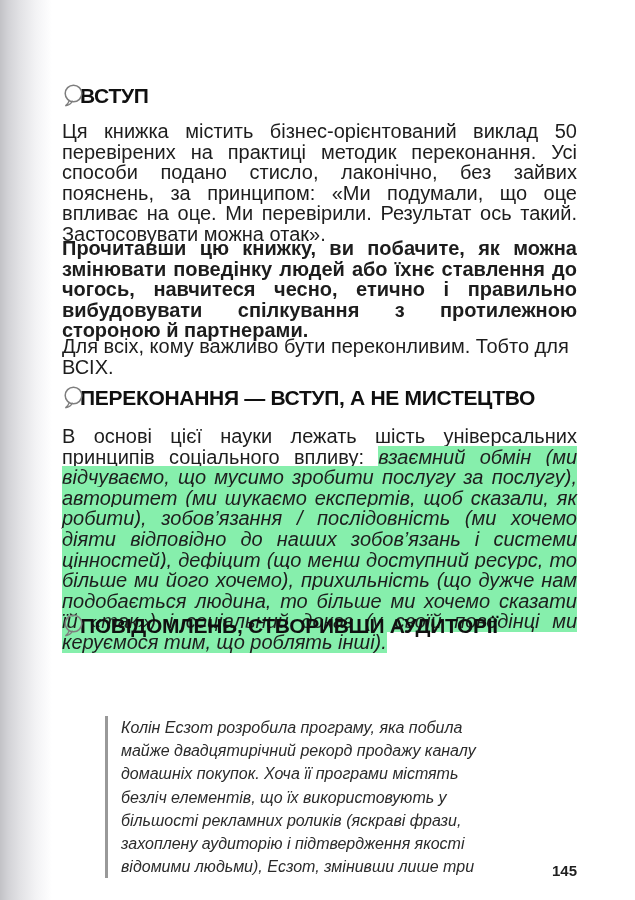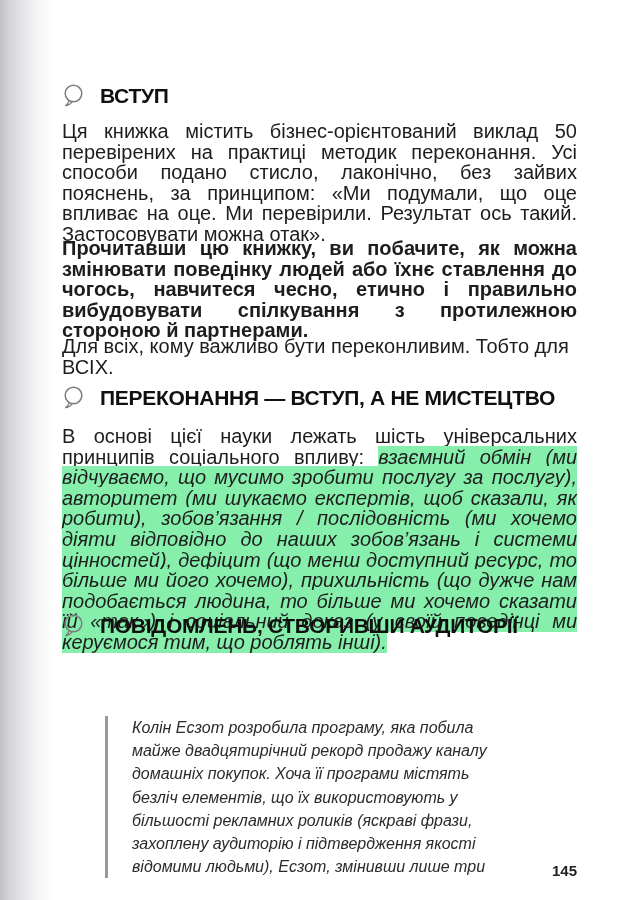--- a/index.html
+++ b/index.html
@@ -36,21 +36,21 @@
     width: 520px;
   }
   .heading .bubble {
     position: absolute;
     left: 0;
     top: 1px;
     width: 24px;
     height: 26px;
   }
   .heading .htext {
-    margin-left: 38px;
+    margin-left: 18px;
     font-size: 21px;
     line-height: 28px;
     font-weight: 700;
     letter-spacing: -0.3px;
     color: #101010;
   }
 
   p.body {
     position: absolute;
     left: 62px;
@@ -76,21 +76,21 @@
   #h2-nauka   { top: 384px; }
   #p4         { top: 426px; }
   #h3-trudn   { top: 612px; }
 
   .quote {
     position: absolute;
     left: 105px;
     top: 716px;
     width: 375px;
     border-left: 3px solid #999999;
-    padding-left: 24px;
+    padding-left: 13px;
   }
   .quote p {
     margin: 0;
     font-size: 16px;
     line-height: 23.2px;
     font-style: italic;
     color: #2b2b2b;
     text-align: left;
   }
 

